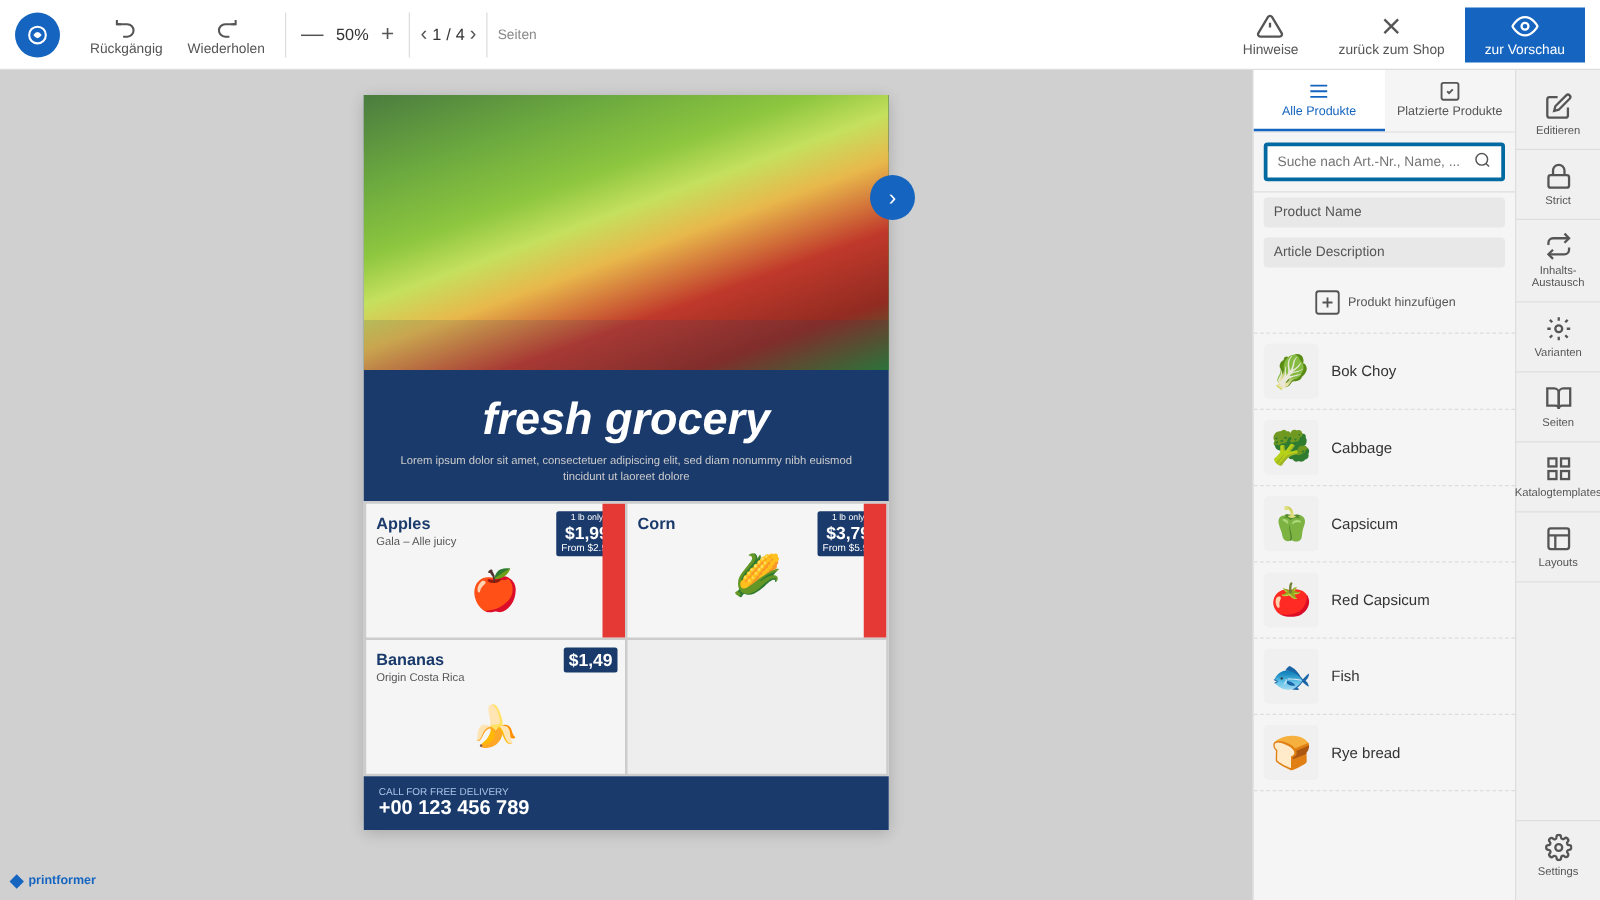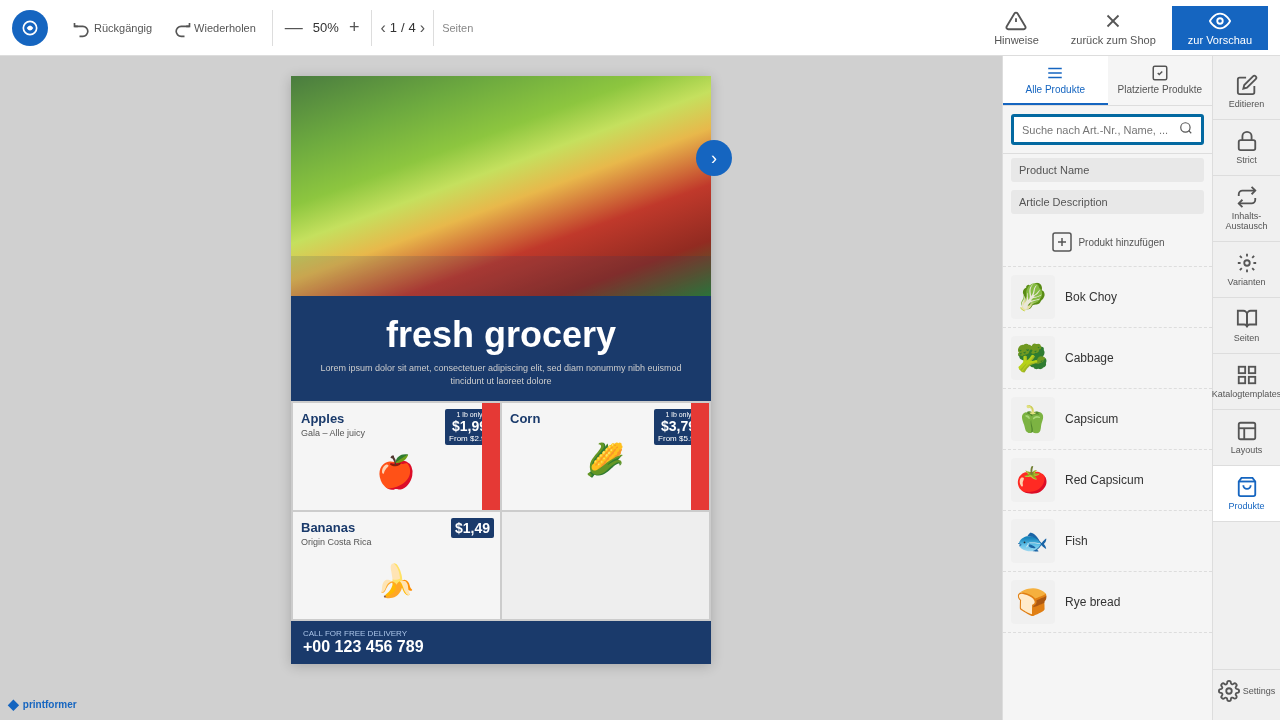--- a/index.html
+++ b/index.html
@@ -19,21 +19,21 @@
     .toolbar-logo {
       width: 36px; height: 36px;
       background: #1565c0;
       border-radius: 50%;
       display: flex; align-items: center; justify-content: center;
       margin-right: 12px;
       flex-shrink: 0;
     }
     .toolbar-logo svg { width: 20px; height: 20px; }
     .toolbar-btn {
-      display: flex; flex-direction: row; align-items: center;
+      display: flex; flex-direction: column; align-items: center;
       gap: 2px; padding: 4px 8px; cursor: pointer;
       font-size: 11px; color: #555;
       border: none; background: none;
       min-width: 60px;
     }
     .toolbar-btn svg { width: 20px; height: 20px; }
     .toolbar-divider { width: 1px; height: 36px; background: #ddd; margin: 0 4px; }
     .zoom-group {
       display: flex; align-items: center; gap: 6px;
       font-size: 13px; color: #333;
@@ -120,20 +120,21 @@
       display: flex; align-items: center; gap: 8px;
     }
     .flyer-logo-icon { color: #fff; font-size: 18px; }
     .flyer-shop-name { color: #fff; font-size: 16px; font-weight: bold; }
     .flyer-slogan { color: #aac4e8; font-size: 10px; }
     .flyer-fresh-text {
       color: white;
       font-size: 36px;
       font-weight: bold;
       margin-bottom: 6px;
+      font-style: italic;
     }
     .flyer-lorem {
       color: #ccc;
       font-size: 9px;
       text-align: center;
       line-height: 1.4;
     }
     .flyer-products {
       display: grid;
       grid-template-columns: 1fr 1fr;
@@ -323,21 +324,21 @@
       border: none; background: none;
       border-bottom: 1px solid #ddd;
     }
     .icon-bar-item.active {
       background: #fff;
       color: #1565c0;
     }
     .icon-bar-item svg { width: 22px; height: 22px; }
     .icon-bar-spacer { flex: 1; }
     .icon-bar-bottom {
-      display: flex; flex-direction: row; align-items: center;
+      display: flex; flex-direction: column; align-items: center;
       gap: 3px; padding: 10px 4px;
       cursor: pointer;
       font-size: 9px; color: #555;
       width: 100%;
       justify-content: center;
       border: none; background: none;
       border-top: 1px solid #ddd;
     }
 
     
@@ -631,28 +632,20 @@
       <span style="text-align:center;">Katalogtemplates</span>
     </button>
     <button class="icon-bar-item">
       <svg viewBox="0 0 24 24" fill="none" stroke="currentColor" stroke-width="2" width="22" height="22">
           <rect x="3" y="3" width="18" height="18" rx="2"></rect>
           <line x1="3" y1="9" x2="21" y2="9"></line>
           <line x1="9" y1="21" x2="9" y2="9"></line>
         </svg>
       <span>Layouts</span>
     </button>
-    <button class="icon-bar-item active">
-      <svg viewBox="0 0 24 24" fill="none" stroke="currentColor" stroke-width="2" width="22" height="22">
-          <path d="M6 2L3 6v14a2 2 0 002 2h14a2 2 0 002-2V6l-3-4z"></path>
-          <line x1="3" y1="6" x2="21" y2="6"></line>
-          <path d="M16 10a4 4 0 01-8 0"></path>
-        </svg>
-      <span>Produkte</span>
-    </button>
     <div class="icon-bar-spacer"></div>
     <button class="icon-bar-bottom">
       <svg viewBox="0 0 24 24" fill="none" stroke="currentColor" stroke-width="2" width="22" height="22">
           <circle cx="12" cy="12" r="3"></circle>
           <path d="M19.4 15a1.65 1.65 0 00.33 1.82l.06.06a2 2 0 010 2.83 2 2 0 01-2.83 0l-.06-.06a1.65 1.65 0 00-1.82-.33 1.65 1.65 0 00-1 1.51V21a2 2 0 01-4 0v-.09A1.65 1.65 0 009 19.4a1.65 1.65 0 00-1.82.33l-.06.06a2 2 0 01-2.83-2.83l.06-.06A1.65 1.65 0 004.68 15a1.65 1.65 0 00-1.51-1H3a2 2 0 010-4h.09A1.65 1.65 0 004.6 9a1.65 1.65 0 00-.33-1.82l-.06-.06a2 2 0 012.83-2.83l.06.06A1.65 1.65 0 009 4.68a1.65 1.65 0 001-1.51V3a2 2 0 014 0v.09a1.65 1.65 0 001 1.51 1.65 1.65 0 001.82-.33l.06-.06a2 2 0 012.83 2.83l-.06.06A1.65 1.65 0 0019.4 9a1.65 1.65 0 001.51 1H21a2 2 0 010 4h-.09a1.65 1.65 0 00-1.51 1z"></path>
         </svg>
       <span>Settings</span>
     </button>
   </div>
 

